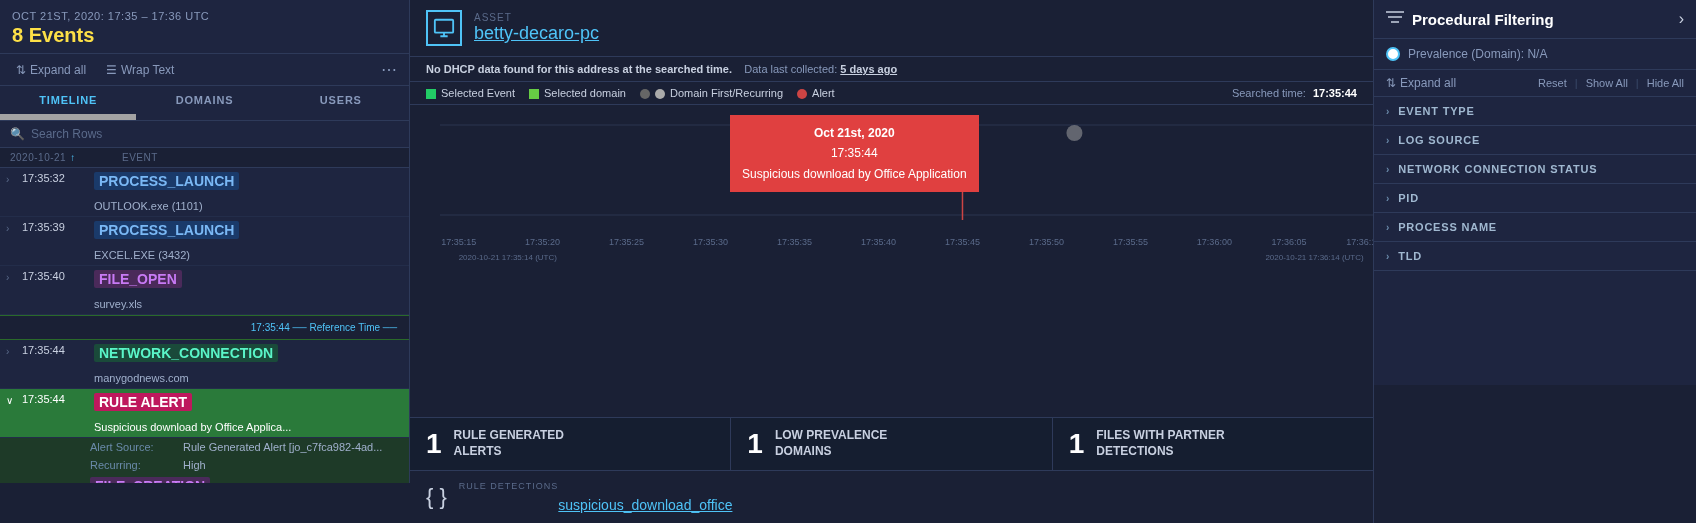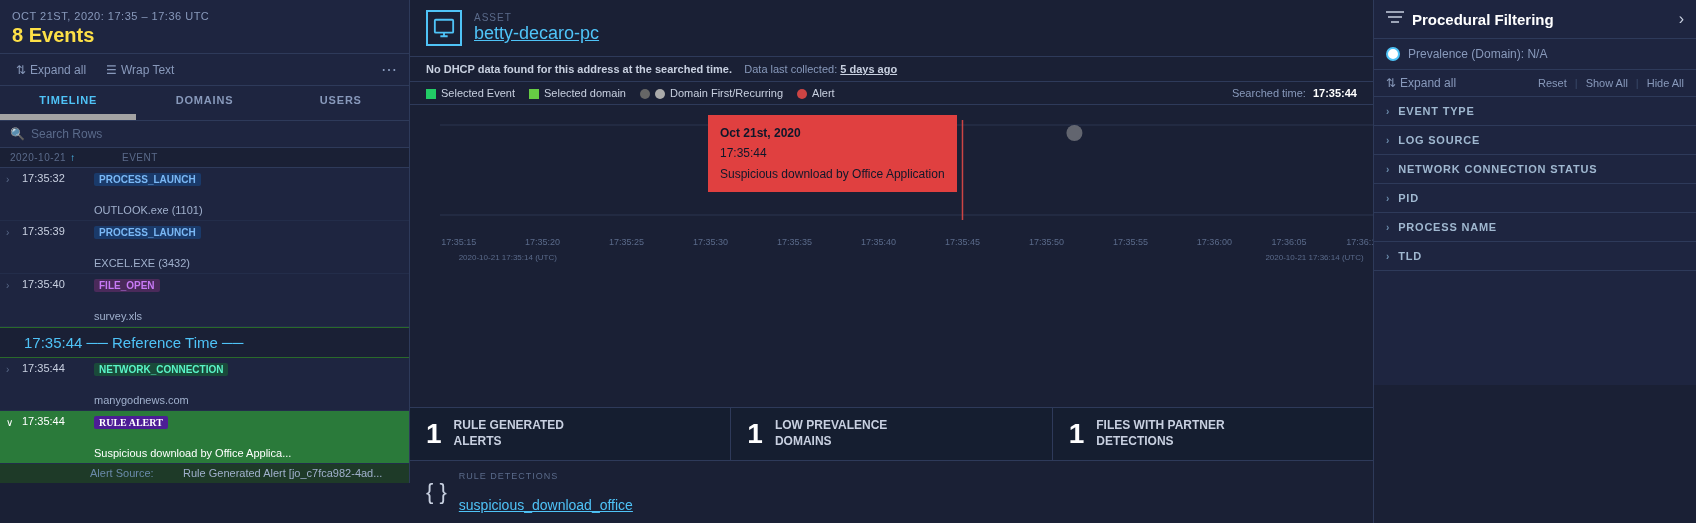--- a/index.html
+++ b/index.html
@@ -147,44 +147,45 @@
       width: 68px;
       font-size: 11px;
       color: #c8d0e0;
       flex-shrink: 0;
     }
     .event-content {
       flex: 1;
     }
     .event-tag {
       display: inline-block;
-      font-size: 10px;
+      font-size: 14px;
       font-weight: bold;
       padding: 1px 5px;
       border-radius: 2px;
-      margin-bottom: 18px;
+      margin-bottom: 10px;
     }
     .tag-process { background: #1a3a6a; color: #7ab8f5; }
     .tag-file { background: #4a2a5a; color: #c87af5; }
     .tag-network { background: #1a4a3a; color: #5af5c8; }
-    .tag-rule { background: #4c1d95; color: #fff; font-family: Liberation Serif, serif; }
+    .tag-rule { background: #be185d; color: #fff; }
 
     .event-desc {
       font-size: 11px;
       color: #a0b0cc;
     }
     .event-desc.active-text { color: #fff; }
 
     .reference-time {
-      padding: 6px 24px;
-      font-size: 15px;
+      padding: 6px 12px;
+      font-size: 10px;
       color: #4fc3f7;
       background: #1a2035;
       border-top: 1px solid #2a6a2a;
       border-bottom: 1px solid #2a6a2a;
+      text-align: right;
     }
 
     .detail-row {
       padding: 3px 12px 3px 90px;
       font-size: 11px;
       color: #a0b0cc;
       background: #1e3a28;
     }
     .detail-label {
       display: inline-block;
@@ -306,21 +307,21 @@
       align-items: center;
       gap: 12px;
       padding: 10px 16px;
       border-top: 1px solid #2e3a5a;
       background: #1a2035;
     }
     .rule-icon {
       font-size: 22px;
       color: #c8d0e0;
     }
-    .rule-info { display: flex; flex-direction: column; }
+    .rule-info { display: flex; flex-direction: row; }
     .rule-label { font-size: 9px; color: #5a6a8a; text-transform: uppercase; letter-spacing: 1px; }
     .rule-name { font-size: 14px; color: #4fc3f7; text-decoration: underline; cursor: pointer; margin-top: 16px; }
 
     
     .right-panel {
       width: 322px;
       min-width: 322px;
       background: #1e2540;
       display: flex;
       flex-direction: column;
@@ -603,21 +604,21 @@
       <text x="99%" y="155" fill="#5a6a8a" font-size="8" text-anchor="end">2020-10-21 17:36:14 (UTC)</text>
 
       <line x1="56%" y1="15" x2="56%" y2="115" stroke="#cc4444" stroke-width="1.5"></line>
 
       <polygon points="56%,10 calc(56% - 5),20 calc(56% + 5),20" fill="#cc4444"></polygon>
 
       <circle cx="54%" cy="28" r="8" fill="#888" opacity="0.7"></circle>
       <circle cx="68%" cy="28" r="8" fill="#aaa" opacity="0.5"></circle>
     </svg>
 
-    <div class="tooltip" style="position:absolute; top:10px; left:298px; background:#e04040; color:#0f172a; padding:8px 12px; font-size:12px; line-height:1.7; z-index:10; min-width:200px;">
+    <div class="tooltip" style="position:absolute; top:10px; left:320px; background:#e04040; color:#ffffff; padding:8px 12px; font-size:12px; line-height:1.7; z-index:10; min-width:200px;text-align:center;">
       <div class="tooltip-date">Oct 21st, 2020</div>
       <div>17:35:44</div>
       <div class="tooltip-msg">Suspicious download by Office Application</div>
     </div>
   </div>
 
   <div class="stats-bar">
     <div class="stat-item">
       <span class="stat-num">1</span>
       <span class="stat-label">RULE GENERATED<br>ALERTS</span>

